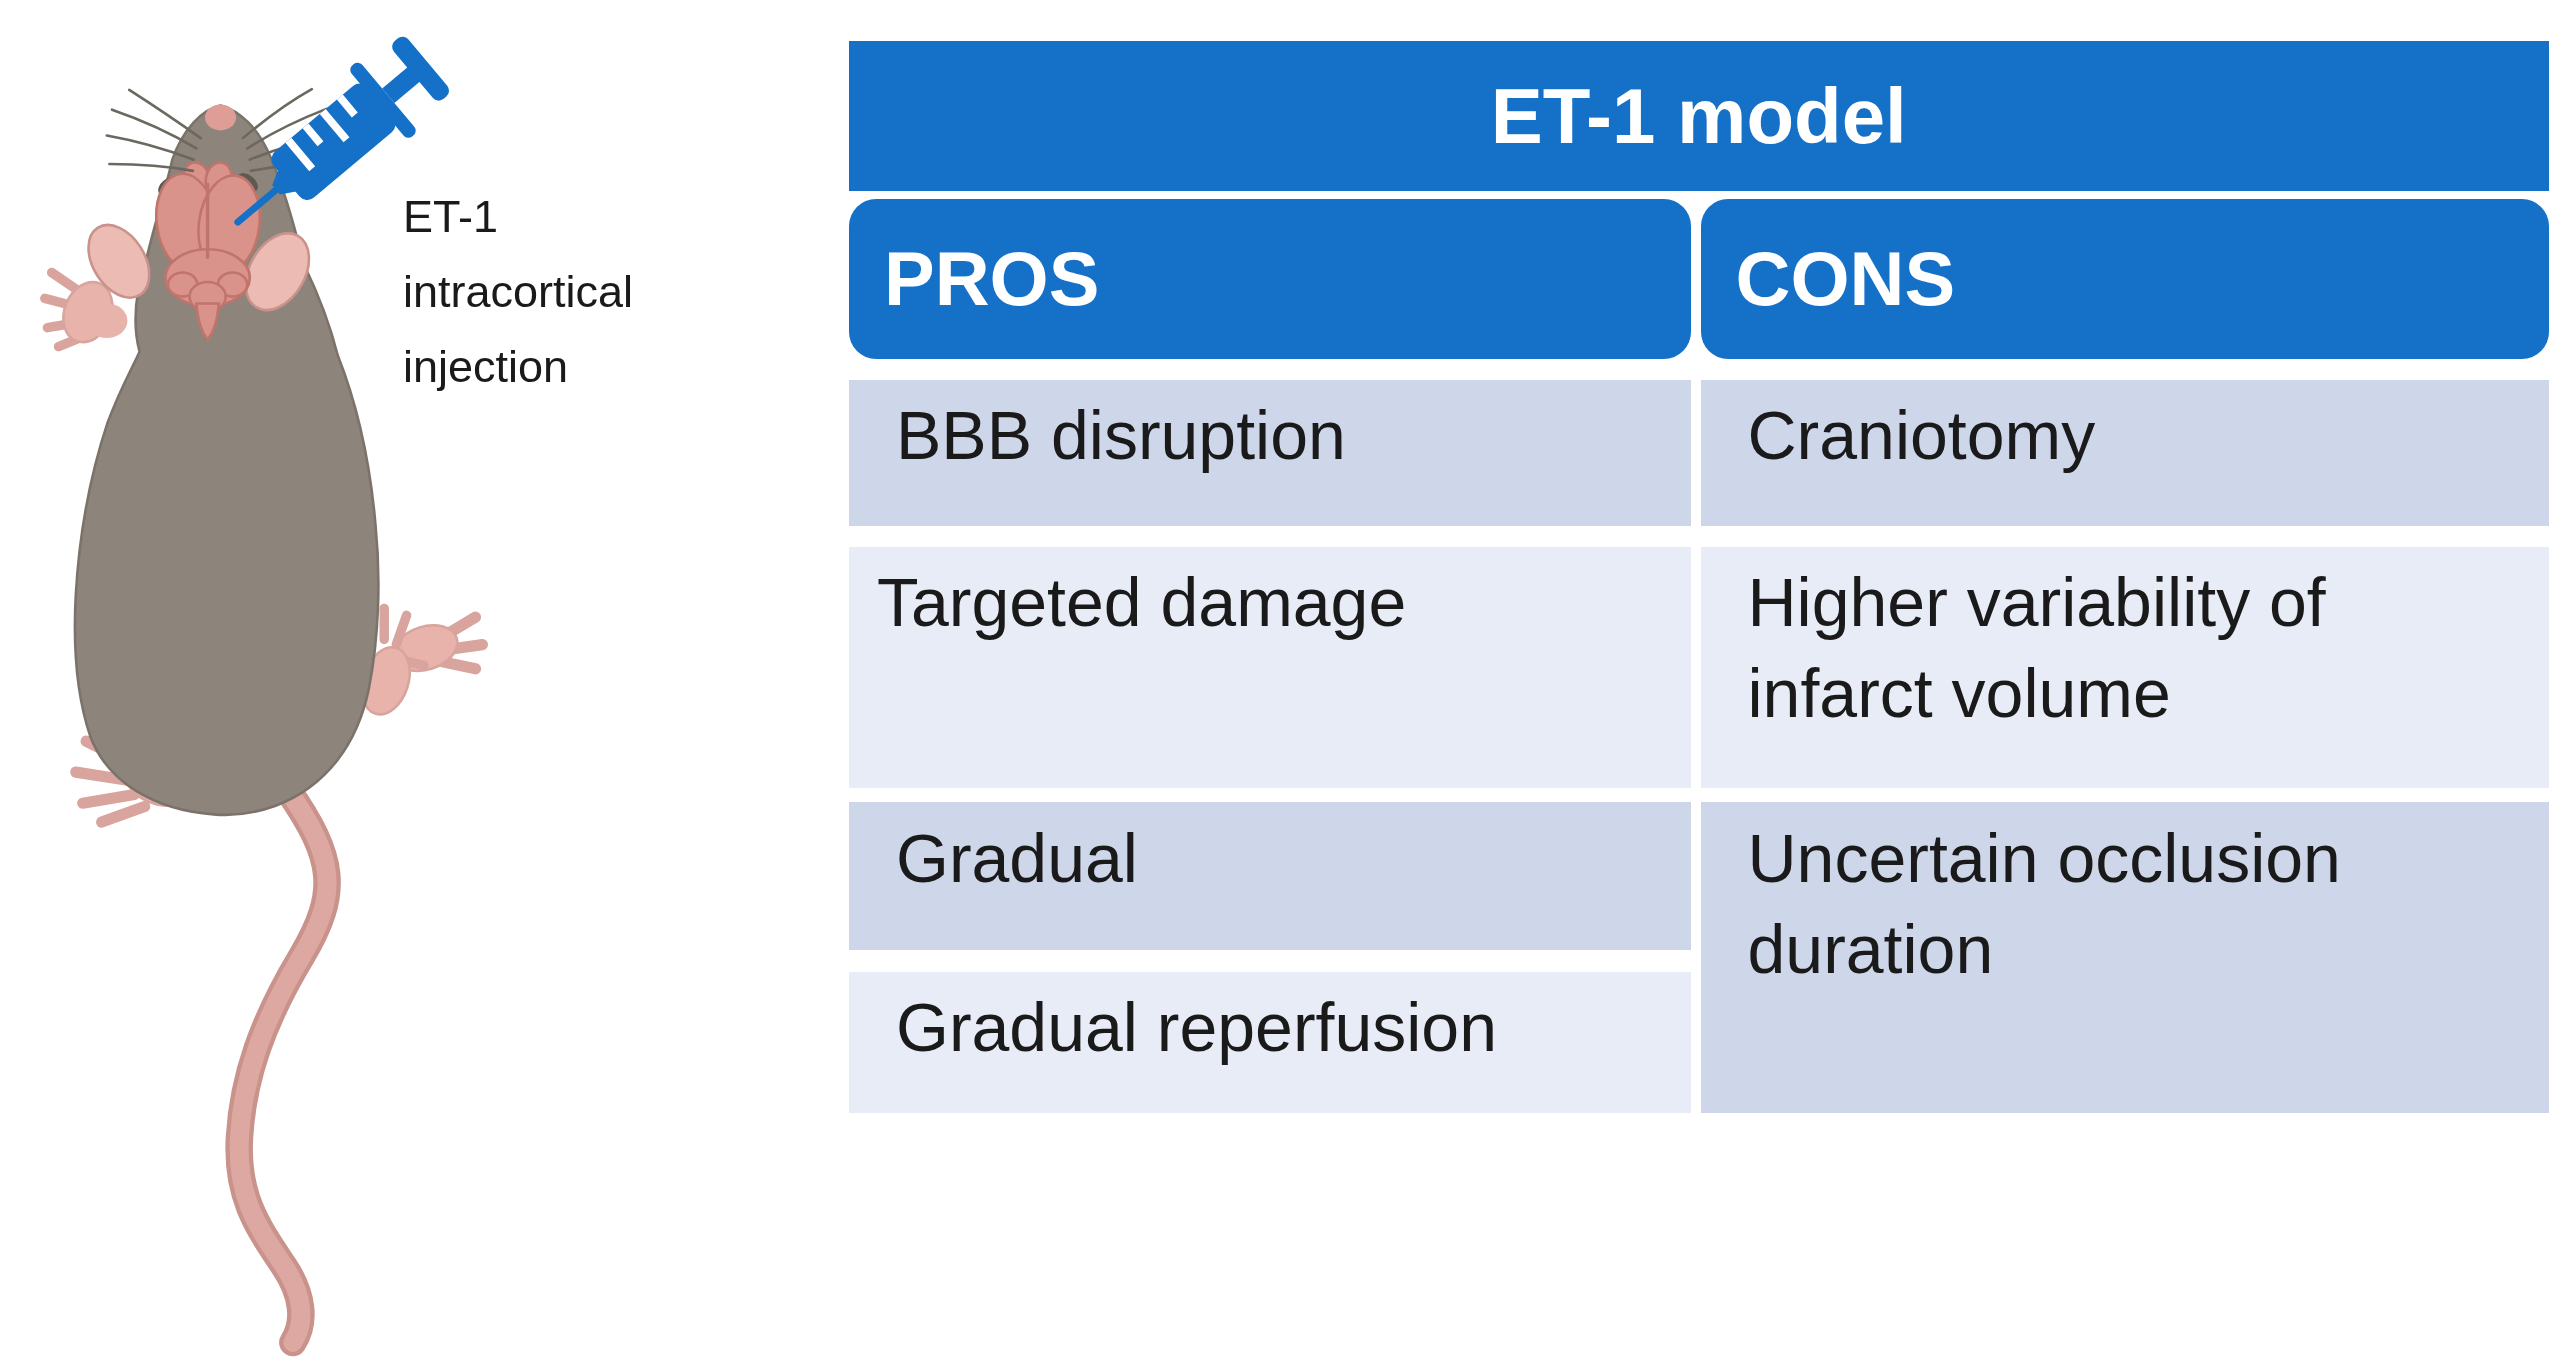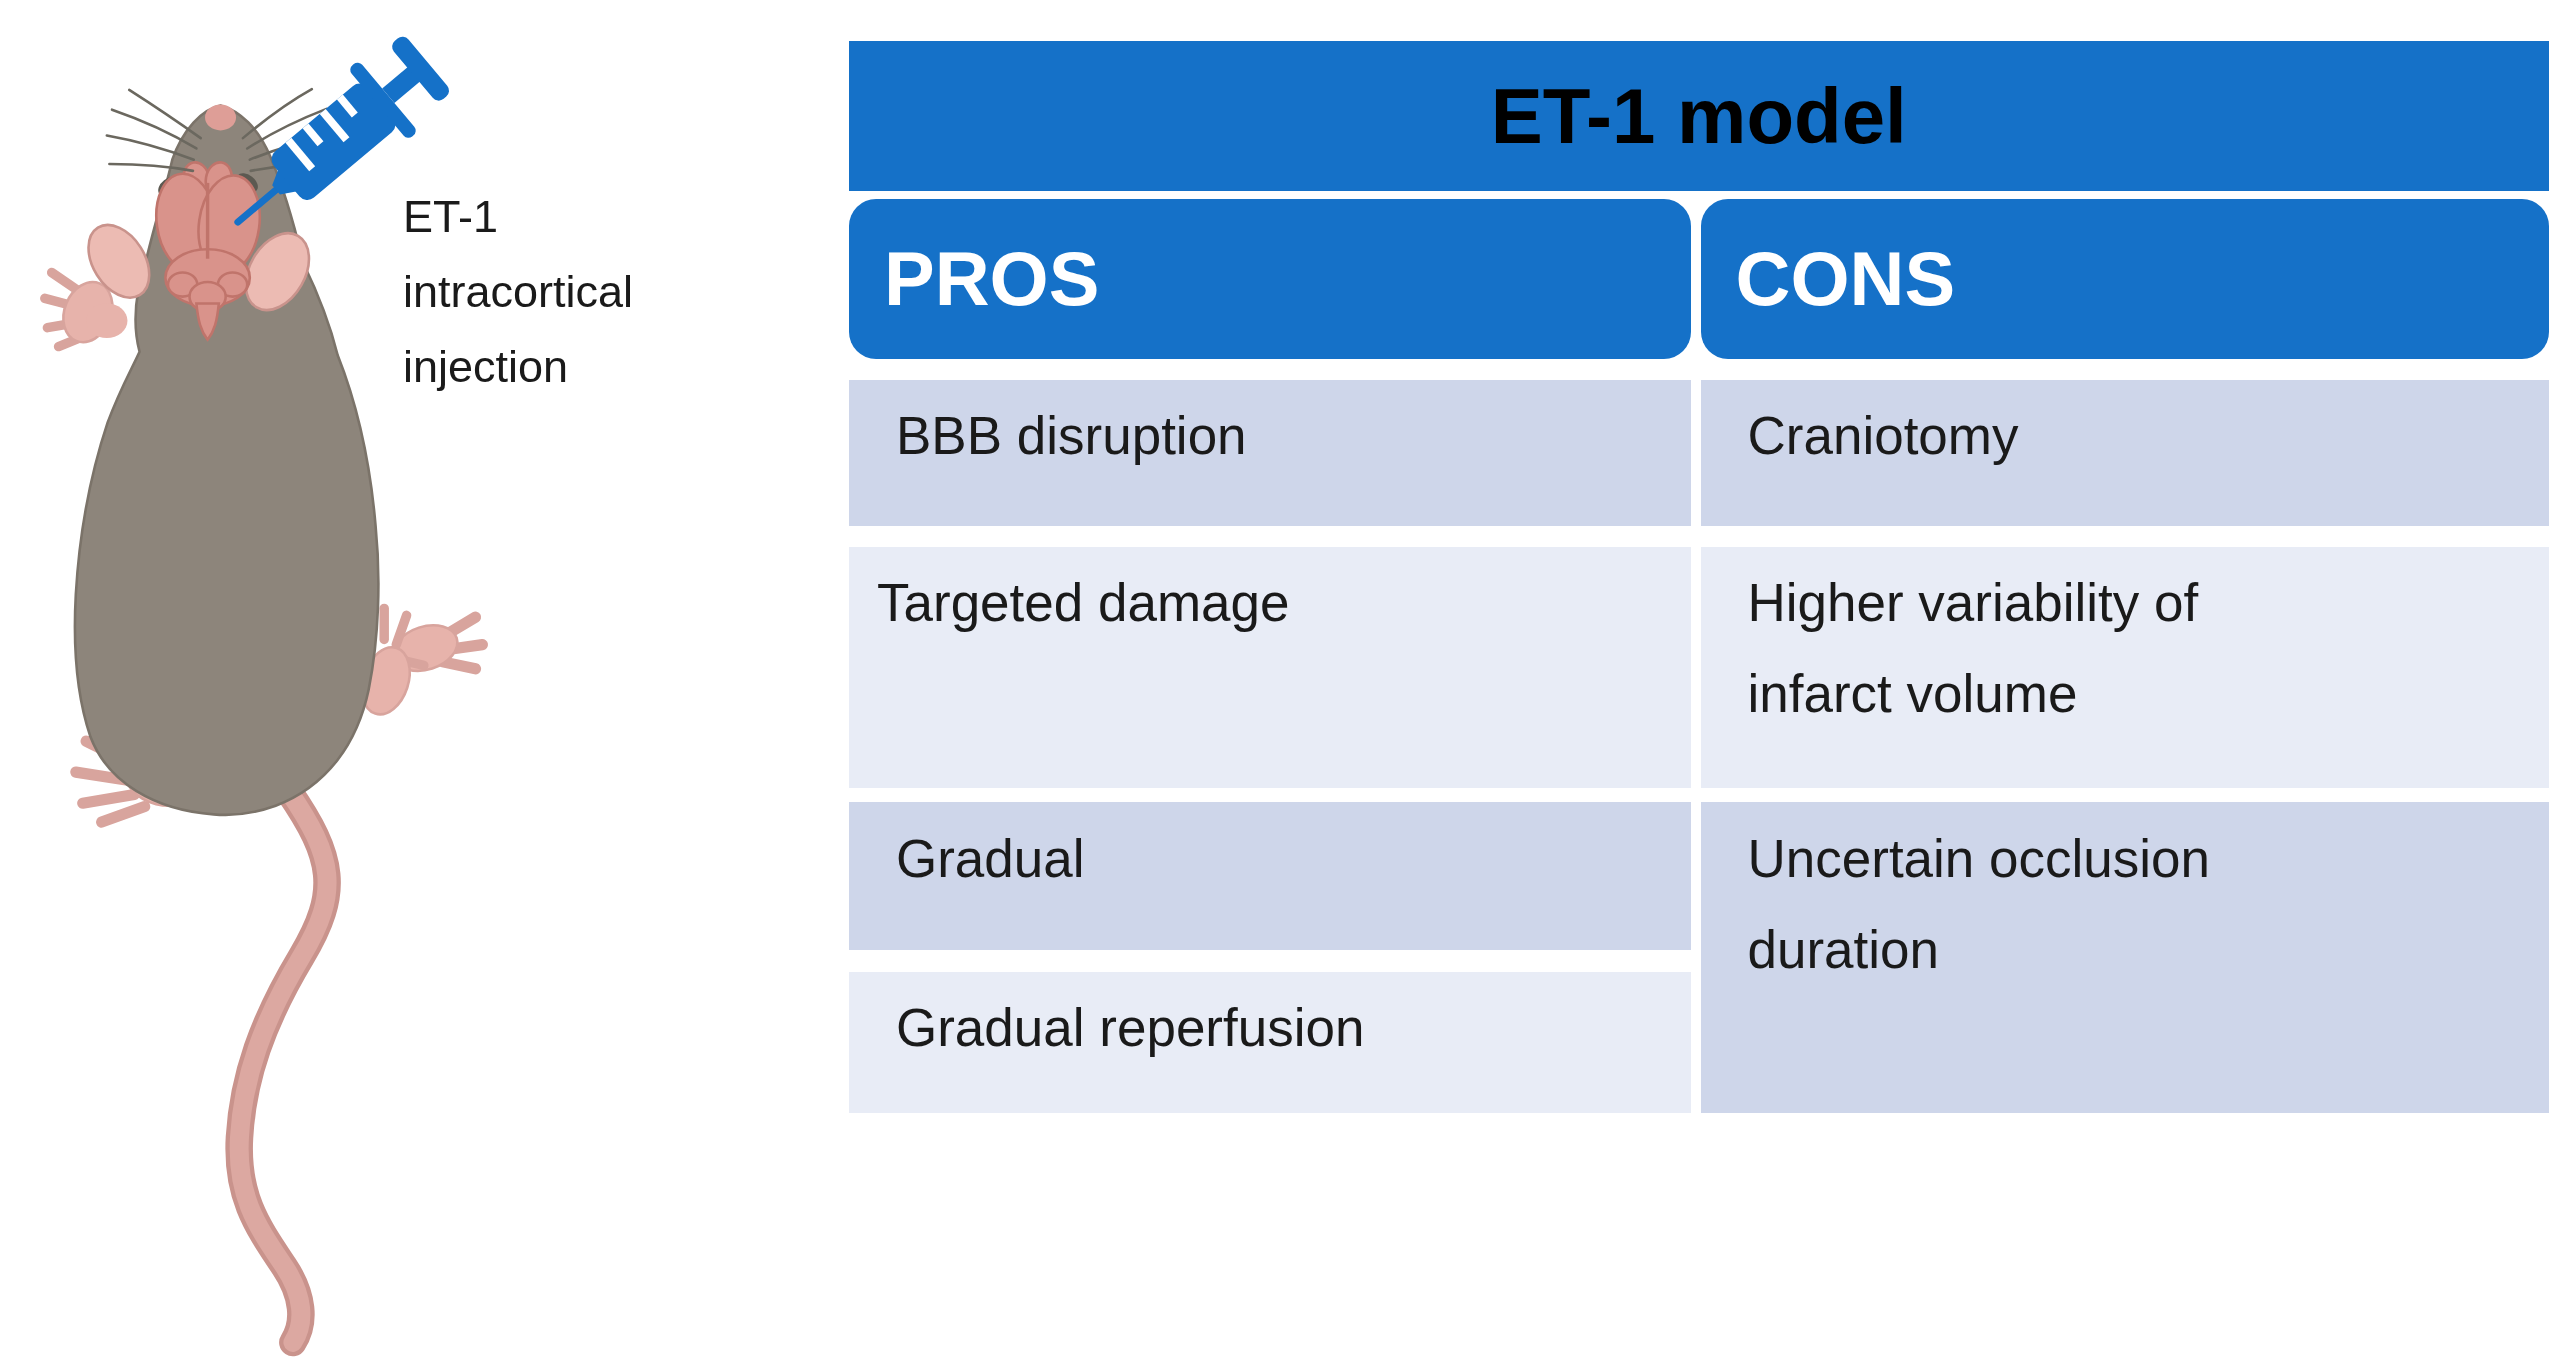--- a/index.html
+++ b/index.html
@@ -17,35 +17,35 @@
   
   .ppt-table {
     position: absolute; left: 849px; top: 41px;
     display: grid;
     grid-template-columns: 842px 9.5px 848px;
     grid-template-rows: 150px 7.8px 160px 21px 146px 21px 241px 14.7px 148px 21.6px 141px;
   }
   .cell { box-sizing: border-box; }
   .tbl-title {
     grid-column: 1 / 4; grid-row: 1;
-    background: #1571C8; color: #000000;
+    background: #1571C8; color: #ffffff;
     font-size: 78px; font-weight: bold;
     display: flex; align-items: center; justify-content: center;
   }
   .colhdr {
     background: #1571C8; color: #ffffff;
     font-size: 76px; font-weight: bold;
     display: flex; align-items: center;
     padding-left: 35px;
     border-radius: 27px;
   }
   .pros-hdr { grid-column: 1; grid-row: 3; }
   .cons-hdr { grid-column: 3; grid-row: 3; }
   .body-cell {
-    font-size: 53px; line-height: 91px; color: #1a1a1a;
+    font-size: 68px; line-height: 91px; color: #1a1a1a;
     padding: 10.3px 43px 0 47px; white-space: pre-line;
   }
   .dark  { background: #CED6EA; }
   .light { background: #E8ECF6; }
   .r5c1  { grid-column: 1; grid-row: 5; }
   .r5c3  { grid-column: 3; grid-row: 5; }
   .r7c1  { grid-column: 1; grid-row: 7; padding-left: 28px; }
   .r7c3  { grid-column: 3; grid-row: 7; }
   .r9c1  { grid-column: 1; grid-row: 9; }
   .r9c3m { grid-column: 3; grid-row: 9 / 12; }

